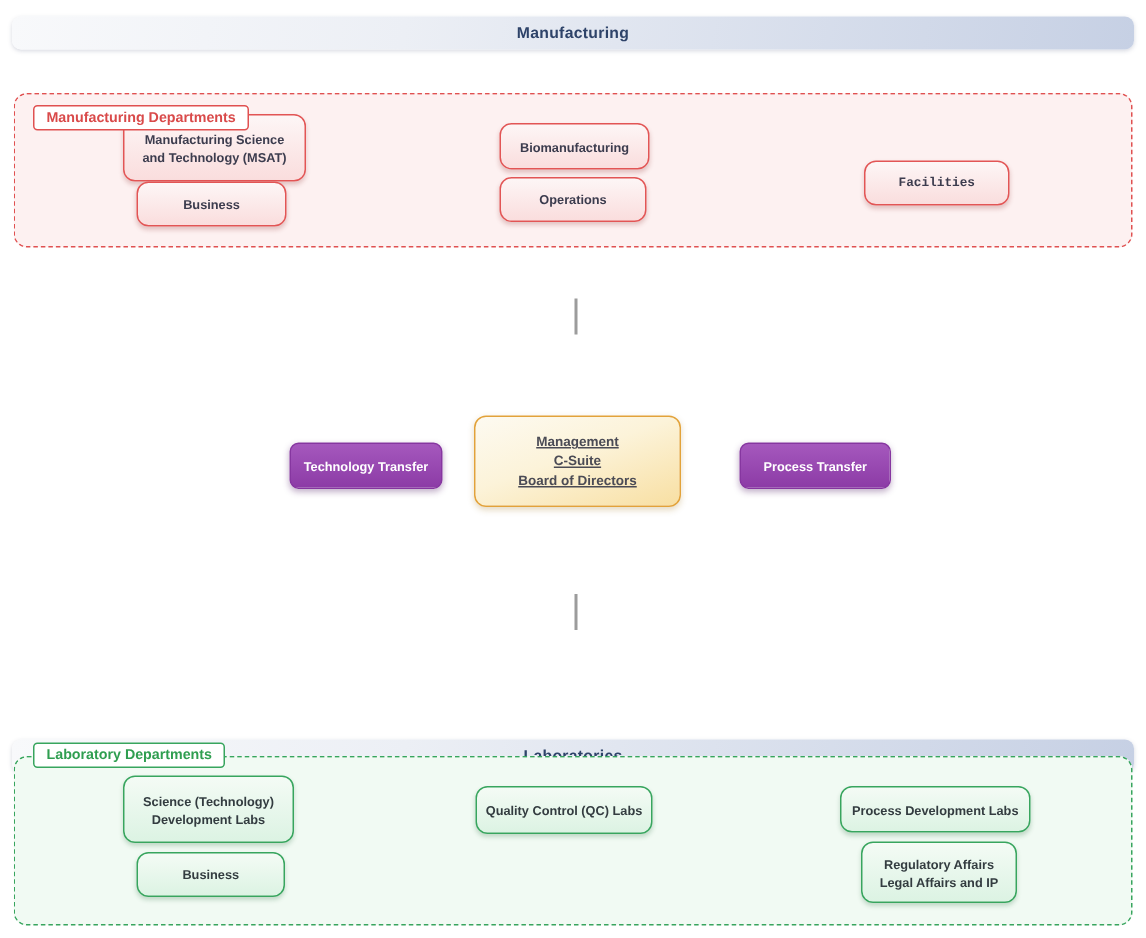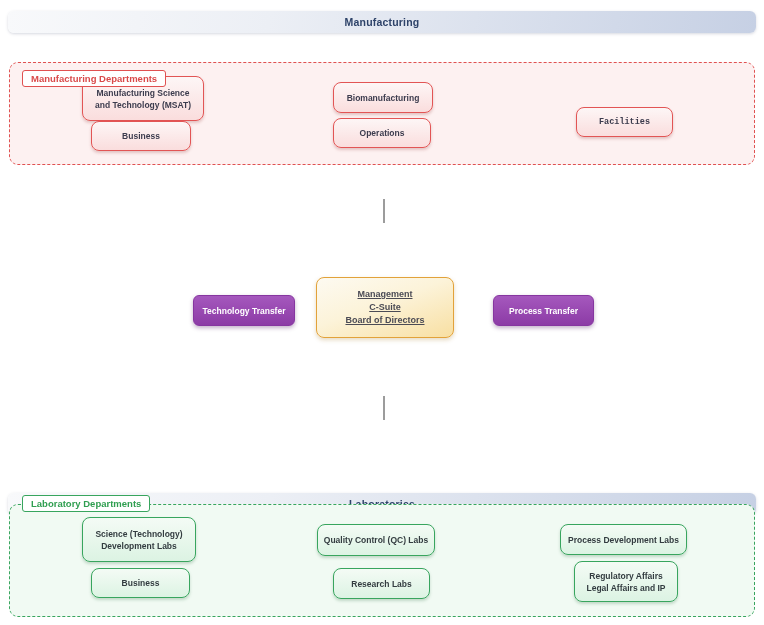--- a/index.html
+++ b/index.html
@@ -120,23 +120,20 @@
   <div class="node green" style="left:82px;top:517px;width:114px;height:45px;">
     <span>Science (Technology)
 Development Labs</span>
   </div>
   <div class="node green" style="left:91px;top:568px;width:99px;height:30px;">
     <span>Business</span>
   </div>
   <div class="node green" style="left:317px;top:524px;width:118px;height:32px;">
     <span>Quality Control (QC) Labs</span>
   </div>
-  <div class="node green" style="left:333px;top:568px;width:97px;height:31px;">
-    <span>Research Labs</span>
-  </div>
   <div class="node green" style="left:560px;top:524px;width:127px;height:31px;">
     <span>Process Development Labs</span>
   </div>
   <div class="node green" style="left:574px;top:561px;width:104px;height:41px;">
     <span>Regulatory Affairs
 Legal Affairs and IP</span>
   </div>
 
 </div>
 

